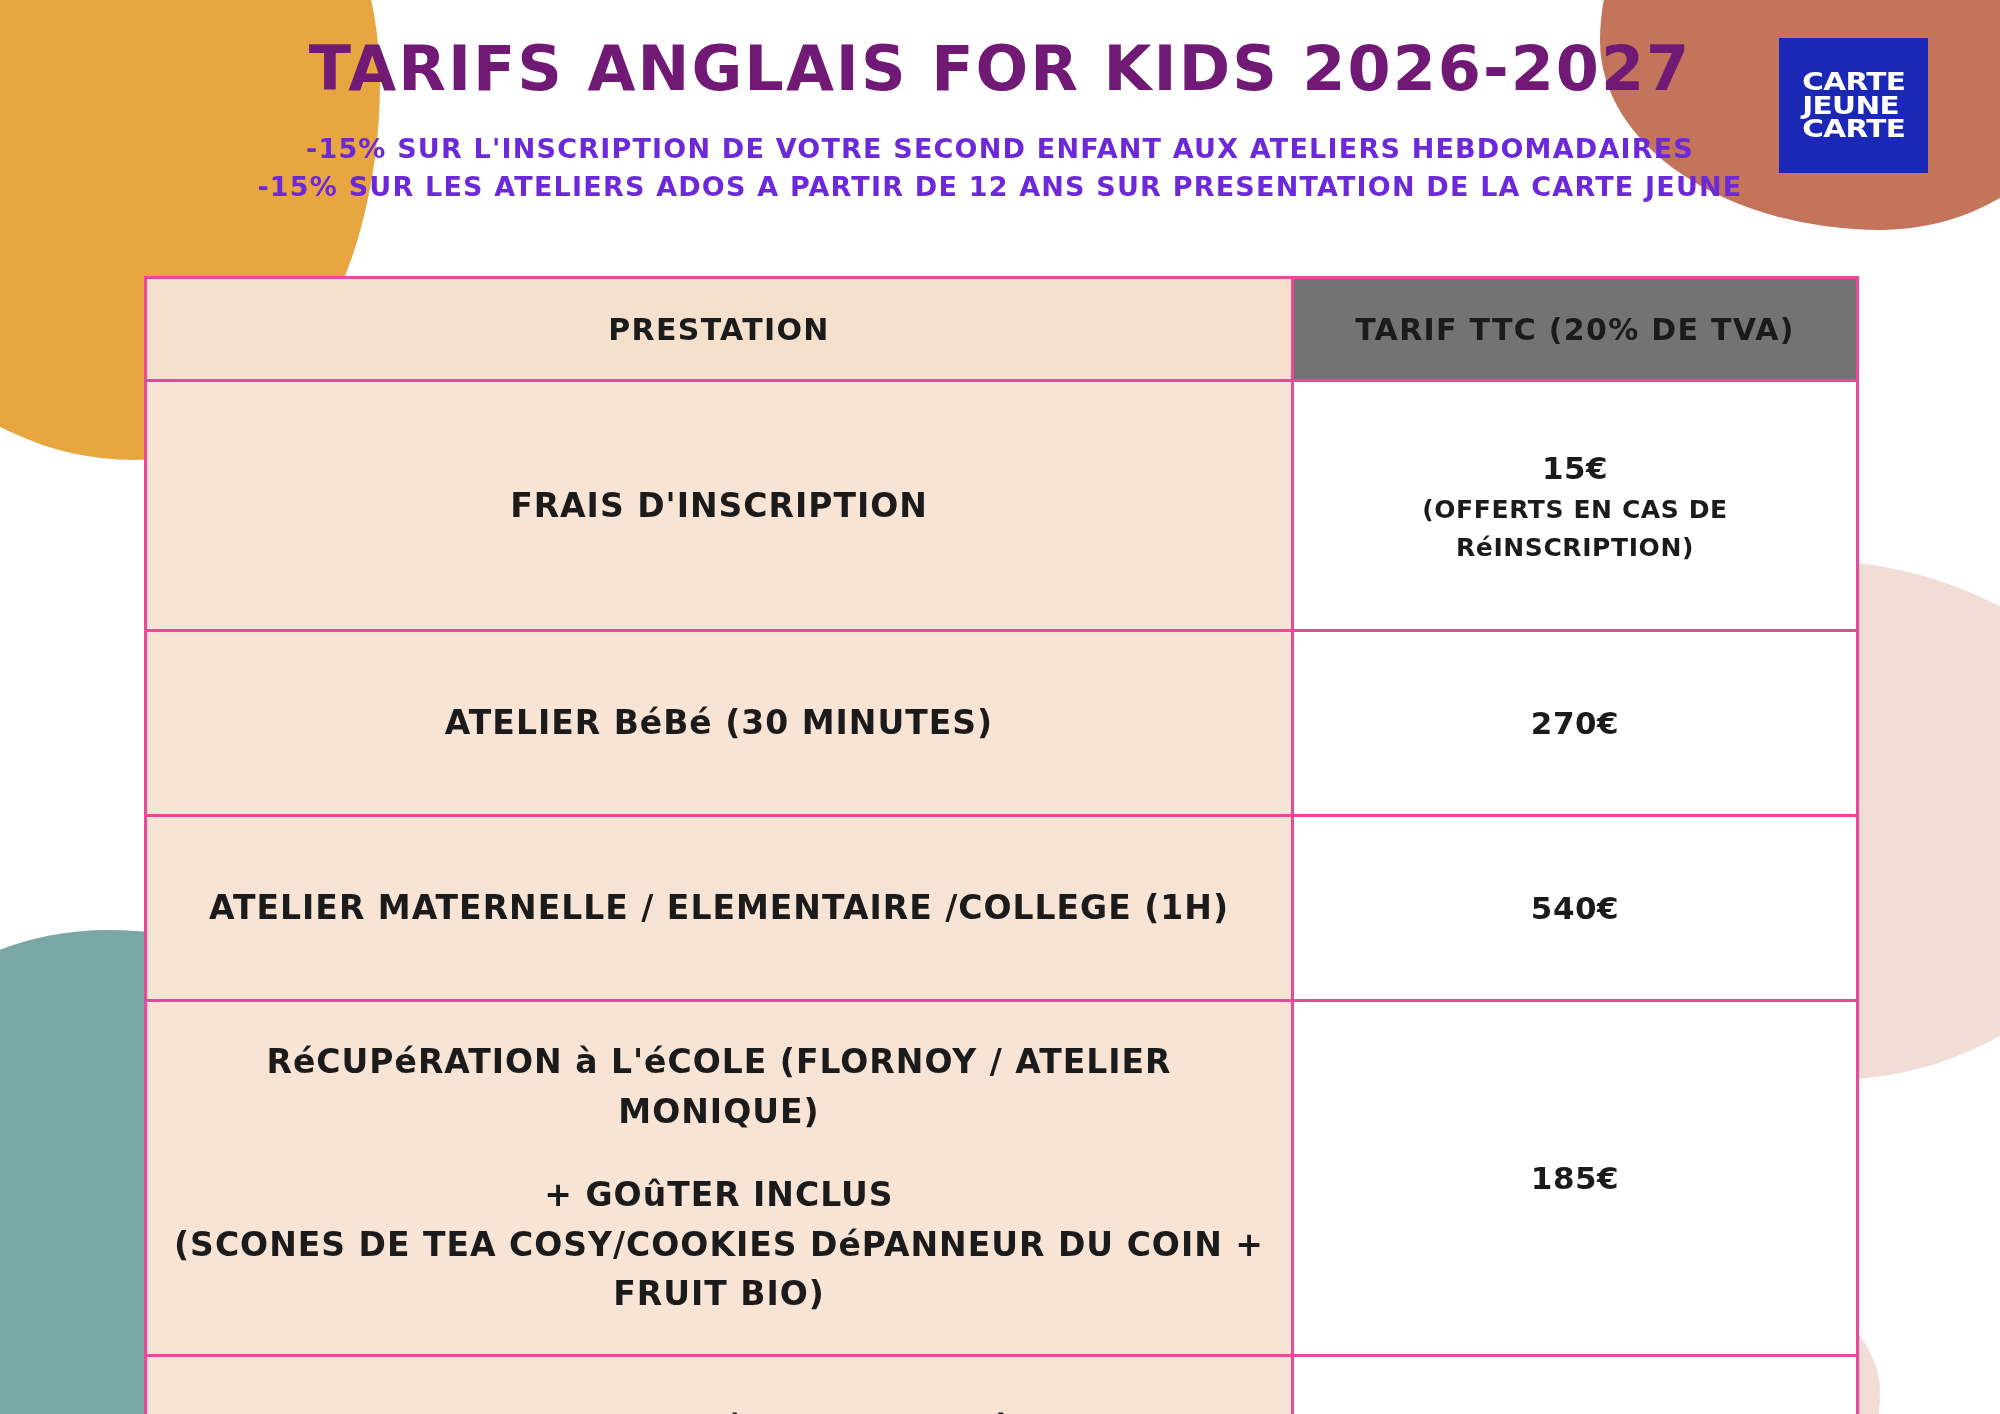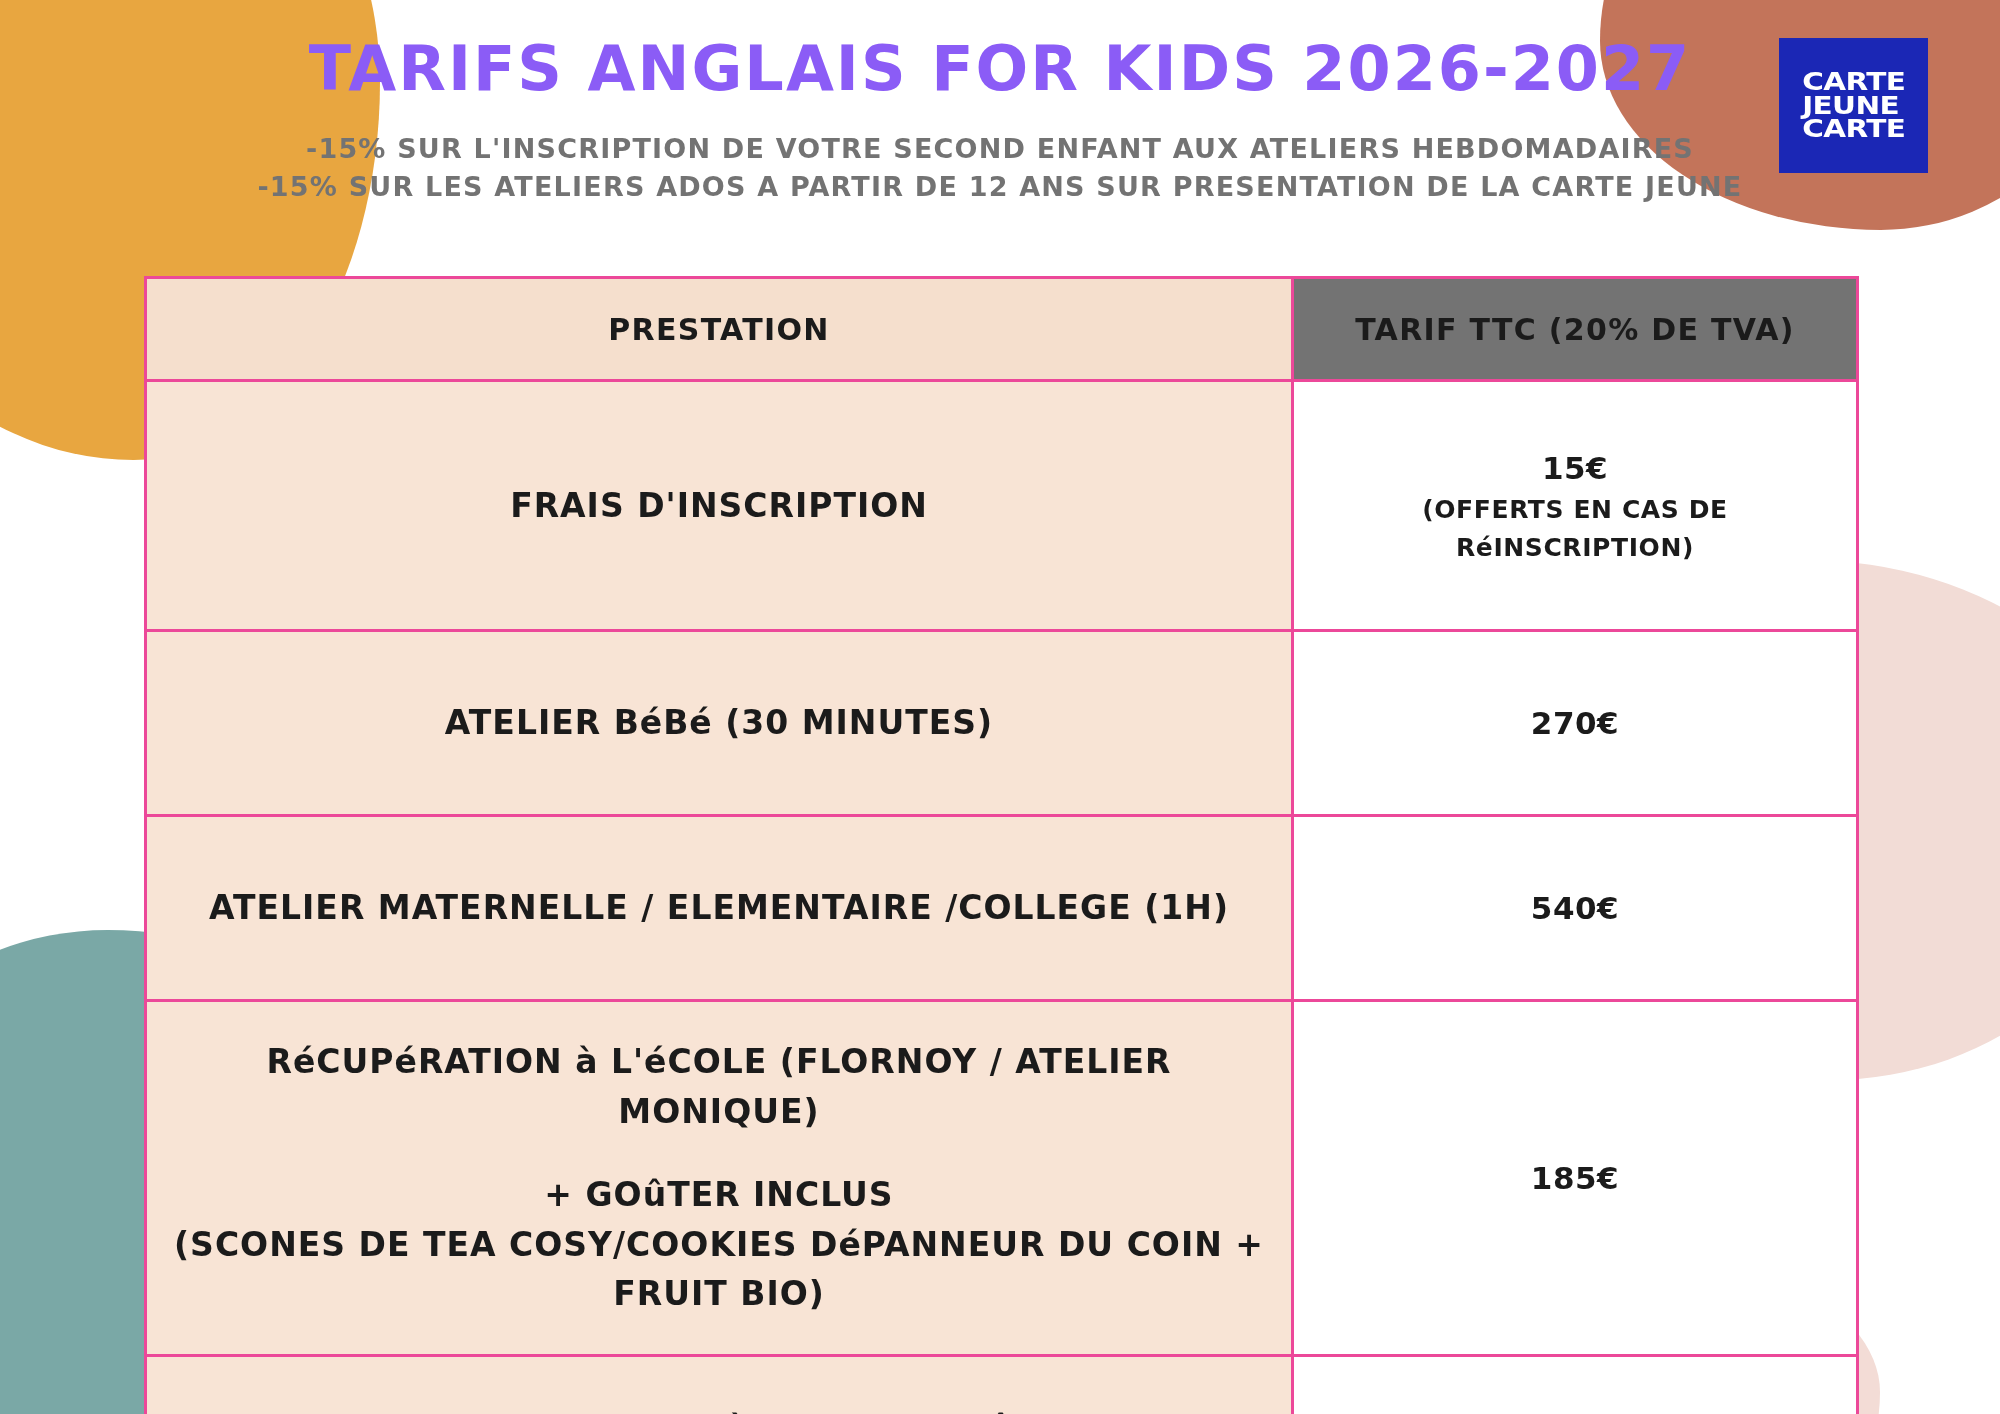--- a/index.html
+++ b/index.html
@@ -77,36 +77,36 @@
   #document-title {
     position: absolute;
     left: 0;
     right: 0;
     top: 32px;
     text-align: center;
     font-family: "DejaVu Sans", sans-serif;
     font-weight: bold;
     font-size: 62px;
     letter-spacing: 2px;
-    color: #8b5cf6;
+    color: #701a75;
     white-space: nowrap;
   }
   #subtitle-block {
     position: absolute;
     left: 0;
     right: 0;
     top: 130px;
     text-align: center;
   }
   #subtitle-block div {
     font-family: "DejaVu Sans", sans-serif;
     font-weight: bold;
     font-size: 27px;
     letter-spacing: 1.2px;
-    color: #737373;
+    color: #6d28d9;
     line-height: 1.42;
     white-space: nowrap;
   }
 
   
   #logo-carte-jeune {
     position: absolute;
     right: 72px;
     top: 38px;
     width: 149px;

